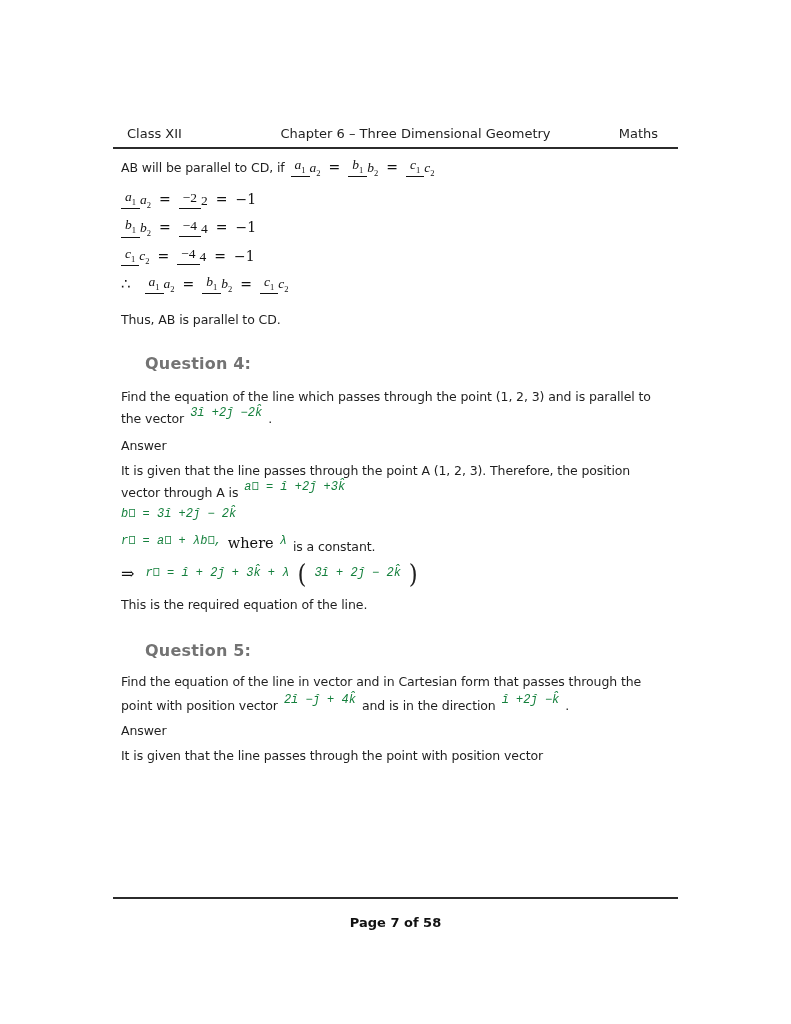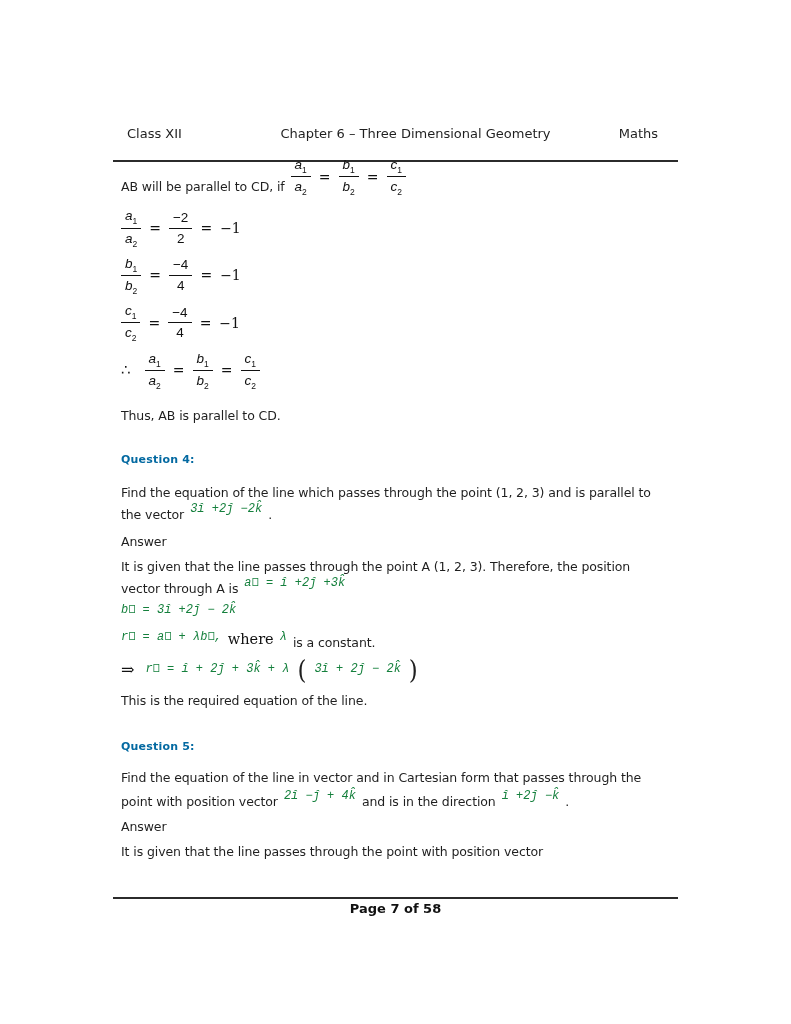--- a/index.html
+++ b/index.html
@@ -16,66 +16,65 @@
 
   
   .header {
     position: absolute;
     left: 113px;
     top: 126px;
     width: 565px;
     display: flex;
     align-items: center;
     border-bottom: 2px solid #2b2b2b;
-    padding-bottom: 19px;
+    padding-bottom: 6px;
     font-size: 13px;
   }
   .h-left   { width: 150px; text-align: left;  padding-left: 14px; }
   .h-center { flex: 1; text-align: center; }
   .h-right  { width: 110px; text-align: right; padding-right: 20px; }
 
   
   .footer {
     position: absolute;
     left: 113px;
     top: 897px;
     width: 565px;
     border-top: 2px solid #2b2b2b;
     text-align: center;
-    padding-top: 2px;
+    padding-top: 16px;
     font-size: 13px;
     font-weight: bold;
     color: #111;
   }
 
   
   .content {
     position: absolute;
     left: 121px;
     top: 157px;
     width: 562px;
   }
 
   .t { font-size: 12.5px; letter-spacing: -0.1px; line-height: 19px; color: #1f1f1f; }
-  .qhead { font-size: 11px; font-weight: bold; color: #0369a1; letter-spacing: 0.2px; line-height: 18px; }
+  .qhead { font-size: 16px; font-weight: bold; color: #737373; letter-spacing: 0.2px; line-height: 18px; margin-left: 24px; }
 
   
   .mt  { font-family: Liberation Mono, monospace; font-style: italic; font-size: 12px; color: #15803d; line-height: 20px; }
   .mup { font-family: "DejaVu Serif", serif; font-style: normal; font-size: 14.5px; color: #111; }
   .tsym { font-family: "DejaVu Serif", serif; font-size: 15px; color: #111; margin-right: 6px; }
   .imp  { font-family: "DejaVu Serif", serif; font-size: 16px; color: #111; margin-right: 3px; }
   .meq  { font-family: "DejaVu Serif", serif; font-size: 14px; color: #111; }
   .mres { font-family: "DejaVu Serif", serif; font-size: 14px; color: #111; }
 
   
   .frac {
     display: inline-flex;
-    flex-direction: column;
     align-items: center;
-    font-family: Liberation Sans, sans-serif;
+    font-family: Liberation Serif, serif;
     font-size: 13.5px;
     color: #111;
     line-height: 1.15;
   }
   .fnum { border-bottom: 1px solid #111; padding: 0 4px 2px; white-space: nowrap; }
   .fden { padding-top: 2px; white-space: nowrap; }
   .fi { font-style: italic; }
   .frac sub { font-size: 8.5px; line-height: 1; }
 
   .mrow { display: flex; align-items: center; gap: 8px; }

